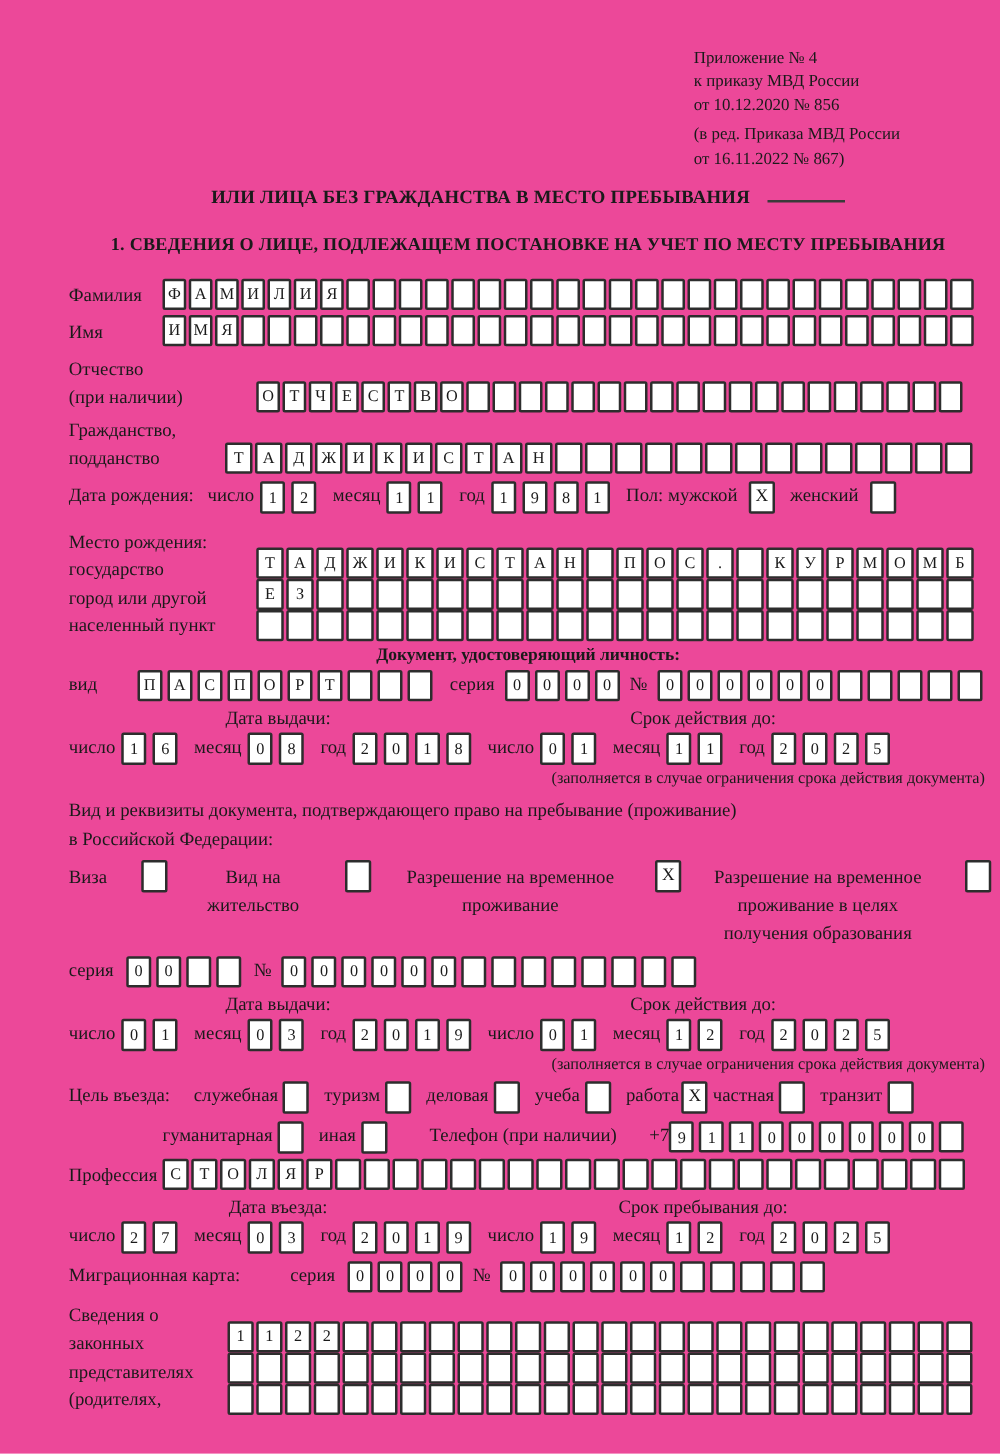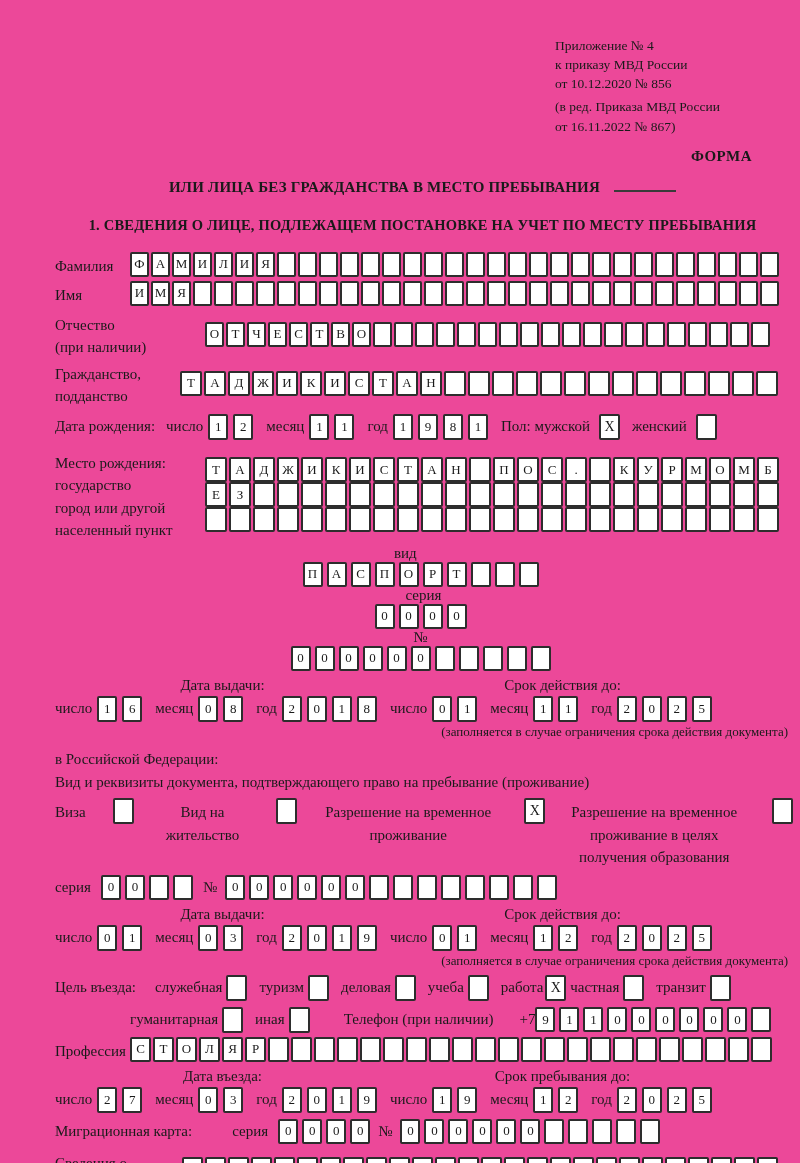--- a/index.html
+++ b/index.html
@@ -12,21 +12,21 @@
   }
   
   .annex { width:195px; margin-left:auto; margin-right:40px; font-size:13.5px; line-height:1.42; }
   .annex .grp2 { margin-top:4px; }
   .forma { text-align:right; padding-right:38px; font-weight:bold; font-size:15px; margin-top:12px; letter-spacing:.5px; }
   
   .title { text-align:center; font-weight:bold; font-size:15px; margin-top:12px; line-height:1.45; letter-spacing:.2px; }
   .blank { display:inline-block; width:62px; border-bottom:2.5px solid #3a3a3a; height:13px; margin-left:14px; }
   .sec-heading { text-align:center; font-weight:bold; font-size:14.5px; margin-top:18px; letter-spacing:.2px; }
   
-  .frow { display:flex; align-items:center; margin-top:4px; }
+  .frow { display:flex; align-items:flex-end; margin-top:4px; }
   .lbl { line-height:1.35; padding-top:4px; flex:none; }
   .lbl2 { line-height:1.5; padding-top:4px; flex:none; }
   .boxes { display:flex; flex-wrap:nowrap; }
   .cbox {
     display:inline-flex; align-items:center; justify-content:center; flex:none;
     width:19px; height:25px; border:2px solid #2d2d2d; border-radius:2px;
     margin-right:2px; font-size:13px; background:#fff;
   }
   .p24 .cbox { width:22px; }
   .p23 .cbox { width:21px; }
@@ -66,21 +66,20 @@
 <div class="page">
 
   <div class="annex">
     <div>Приложение № 4</div>
     <div>к приказу МВД России</div>
     <div>от 10.12.2020 № 856</div>
     <div class="grp2">(в ред. Приказа МВД России</div>
     <div>от 16.11.2022 № 867)</div>
   </div>
 
-  <div class="forma">ФОРМА</div>
 
   <div class="title">
     <div><span>ИЛИ ЛИЦА БЕЗ ГРАЖДАНСТВА В МЕСТО ПРЕБЫВАНИЯ</span><span class="blank"></span></div>
   </div>
 
   <div class="sec-heading">1. СВЕДЕНИЯ О ЛИЦЕ, ПОДЛЕЖАЩЕМ ПОСТАНОВКЕ НА УЧЕТ ПО МЕСТУ ПРЕБЫВАНИЯ</div>
 
   <div class="frow" style="margin-top:18px;">
     <div class="lbl w75">Фамилия</div>
     <div class="boxes">
@@ -336,22 +335,23 @@
           <span class="cbox"></span>
           <span class="cbox"></span>
           <span class="cbox"></span>
           <span class="cbox"></span>
           <span class="cbox"></span>
           <span class="cbox"></span>
         </div>
     </div>
   </div>
 
-
-  <div class="frow g4" style="margin-top:3px; align-items:center;flex-direction:column;">
+  <div class="doc-heading">Документ, удостоверяющий личность:</div>
+
+  <div class="frow g4" style="margin-top:3px; align-items:center;">
     <span class="t" style="width:57px;">вид</span>
     <span class="boxes">
         <span class="cbox">П</span>
         <span class="cbox">А</span>
         <span class="cbox">С</span>
         <span class="cbox">П</span>
         <span class="cbox">О</span>
         <span class="cbox">Р</span>
         <span class="cbox">Т</span>
         <span class="cbox"></span>
@@ -421,22 +421,22 @@
           <span class="cbox">2</span>
           <span class="cbox">0</span>
           <span class="cbox">2</span>
           <span class="cbox">5</span>
         </span>
     </div>
   </div>
   <div class="note">(заполняется в случае ограничения срока действия документа)</div>
 
   <div class="intro">
+    <div>Вид и реквизиты документа, подтверждающего право на пребывание (проживание)</div>
     <div>в Российской Федерации:</div>
-    <div>Вид и реквизиты документа, подтверждающего право на пребывание (проживание)</div>
   </div>
 
   <div class="opts">
     <div class="opt">
       <span class="olbl">Виза</span>
       <span class="cbox chk"></span>
     </div>
     <div class="opt" style="margin-left:28px;">
       <span class="olbl">Вид на жительство</span>
       <span class="cbox chk" style="margin-left:14px;"></span>

